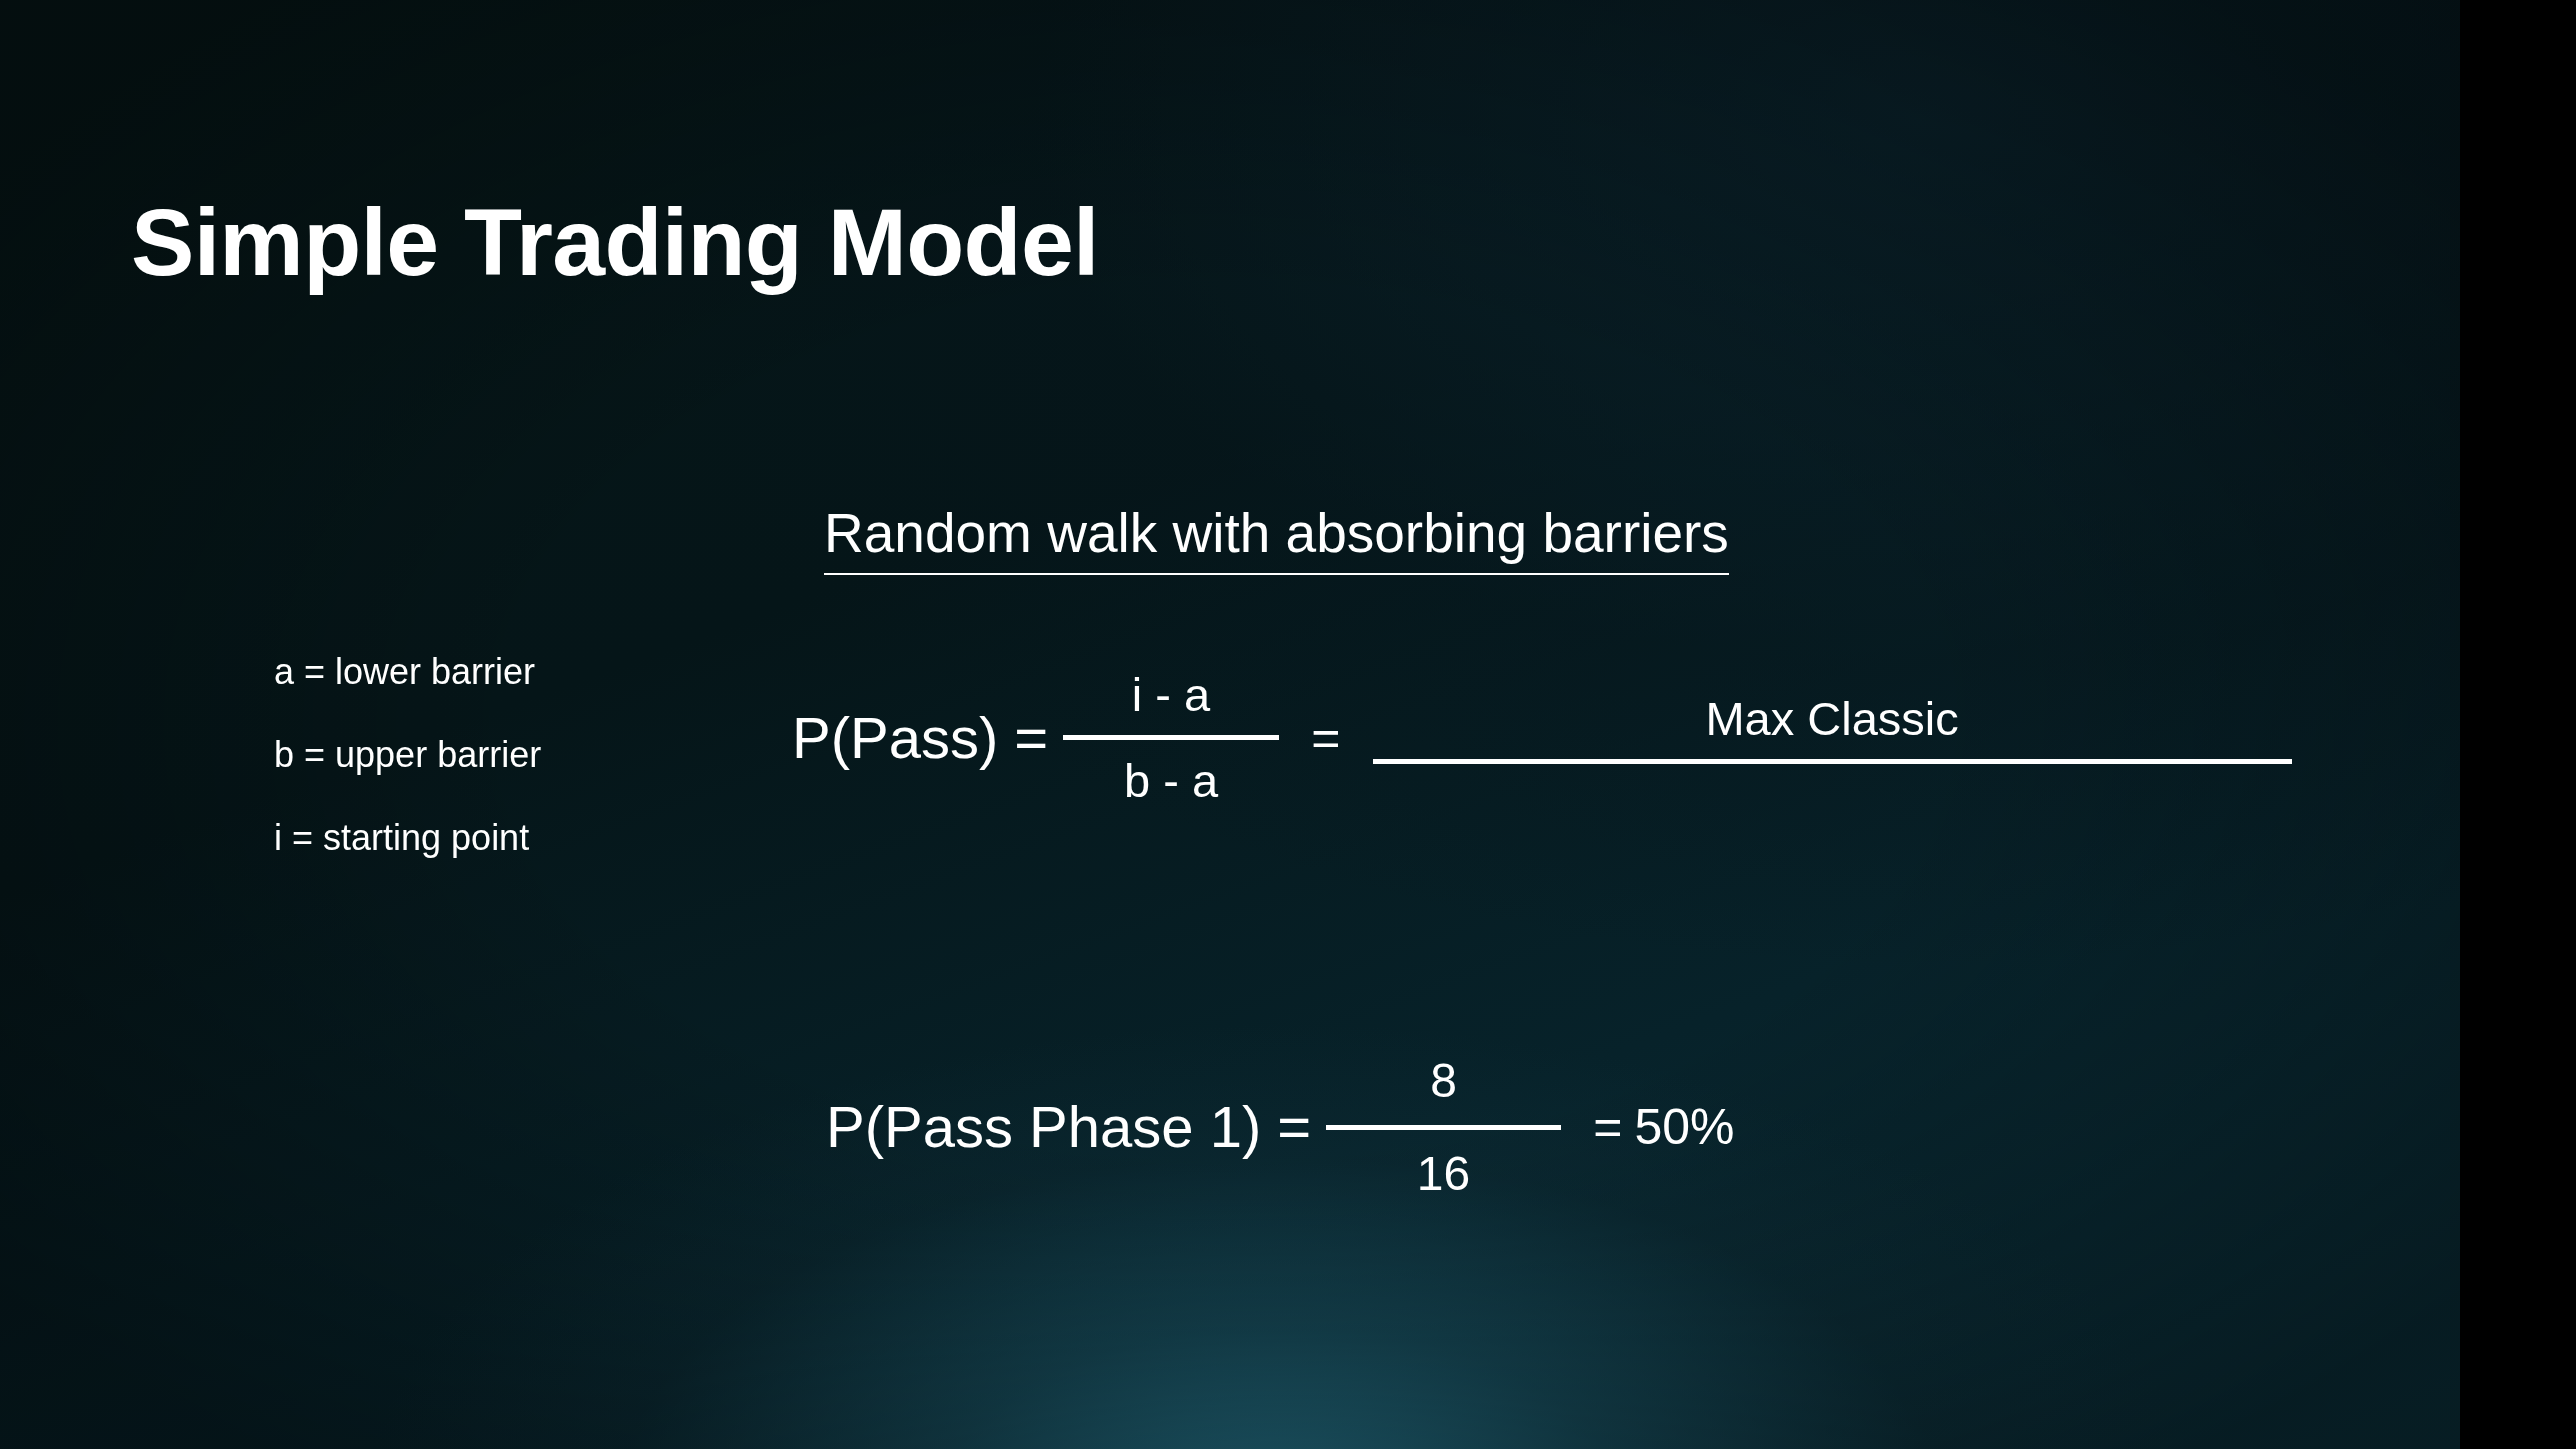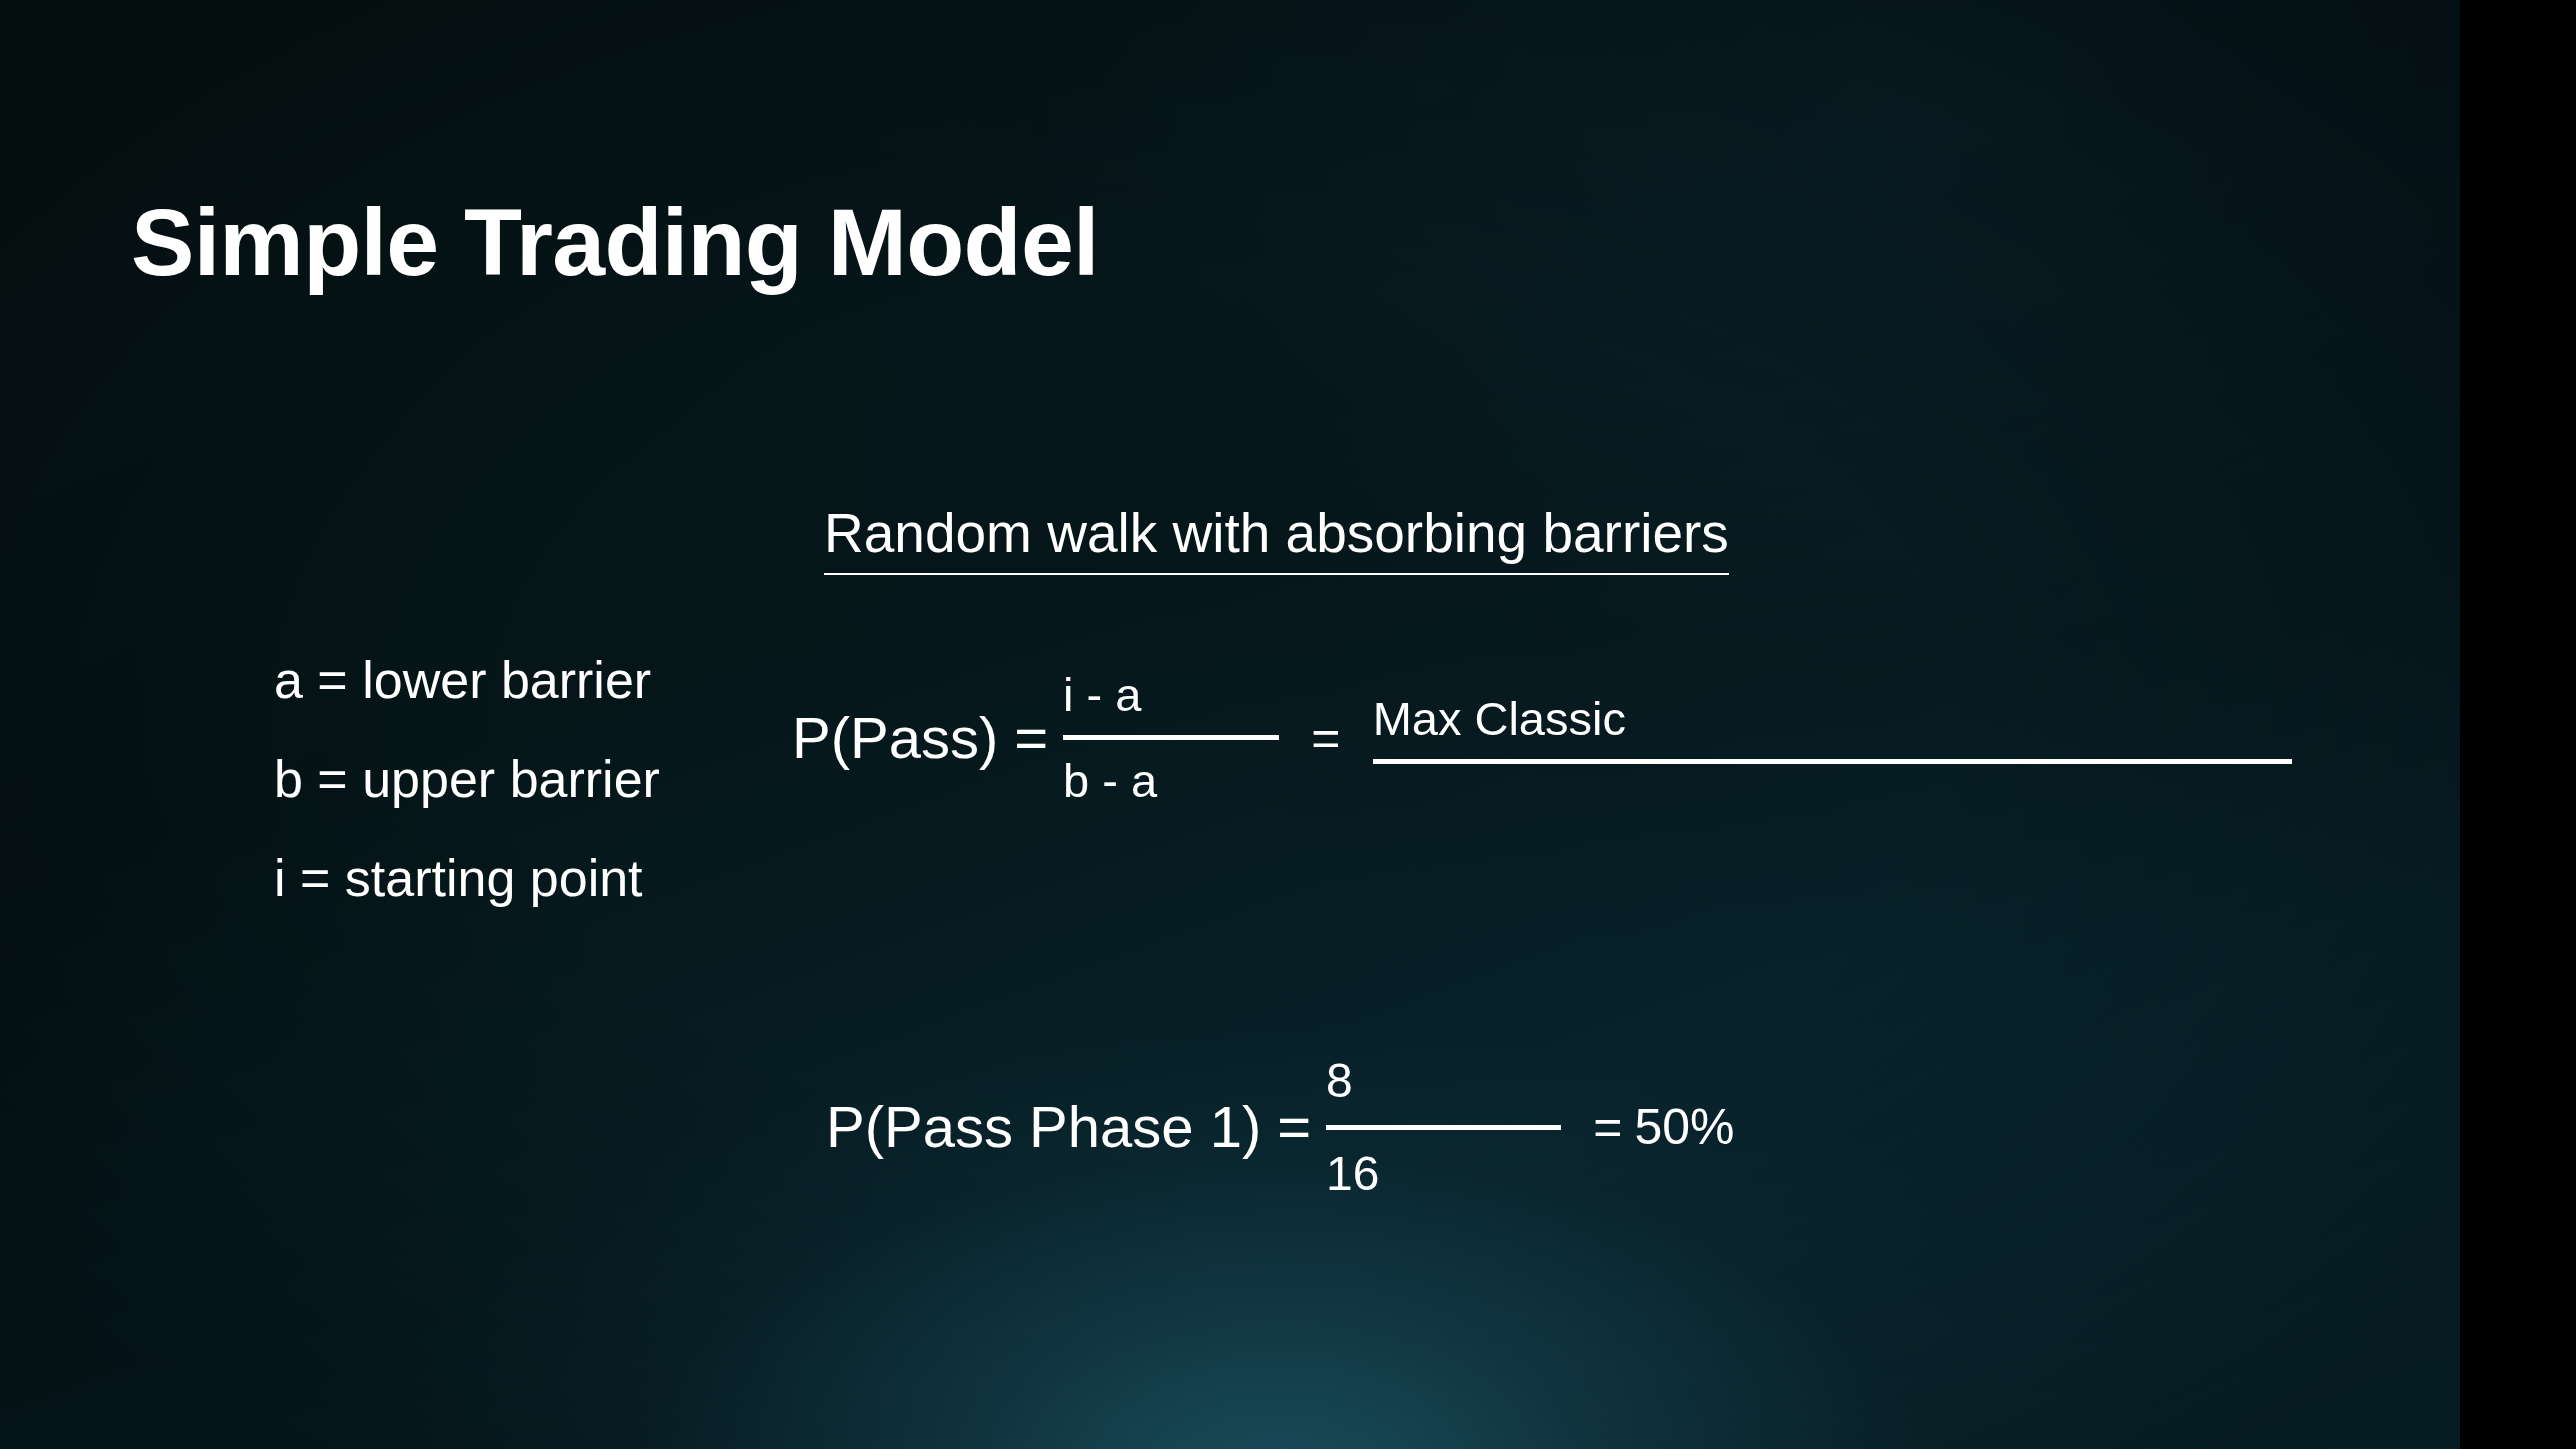--- a/index.html
+++ b/index.html
@@ -60,21 +60,21 @@
     white-space: nowrap;
     padding-bottom: 12px;
     border-bottom: 2.7px solid #ffffff;
   }
 
   
   .legend {
     position: absolute;
     left: 274px;
     top: 654px;
-    font-size: 52px;
+    font-size: 36px;
     font-weight: 400;
     line-height: 1;
   }
   .legend-item {
     white-space: nowrap;
     margin-bottom: 47px;
   }
   .legend-item:last-child { margin-bottom: 0; }
 
   
@@ -101,21 +101,21 @@
   .eq-op.tight { margin: 0 12px 0 17.4px; }
   .eq-result {
     font-size: 50px;
     font-weight: 400;
     line-height: 1;
   }
 
   .fraction {
     display: inline-flex;
     flex-direction: column;
-    align-items: flex-start;
+    align-items: center;
     justify-content: center;
     margin: 0 14.8px;
   }
   .fraction .num,
   .fraction .den {
     font-size: 47px;
     font-weight: 400;
     line-height: 1;
     white-space: nowrap;
   }

